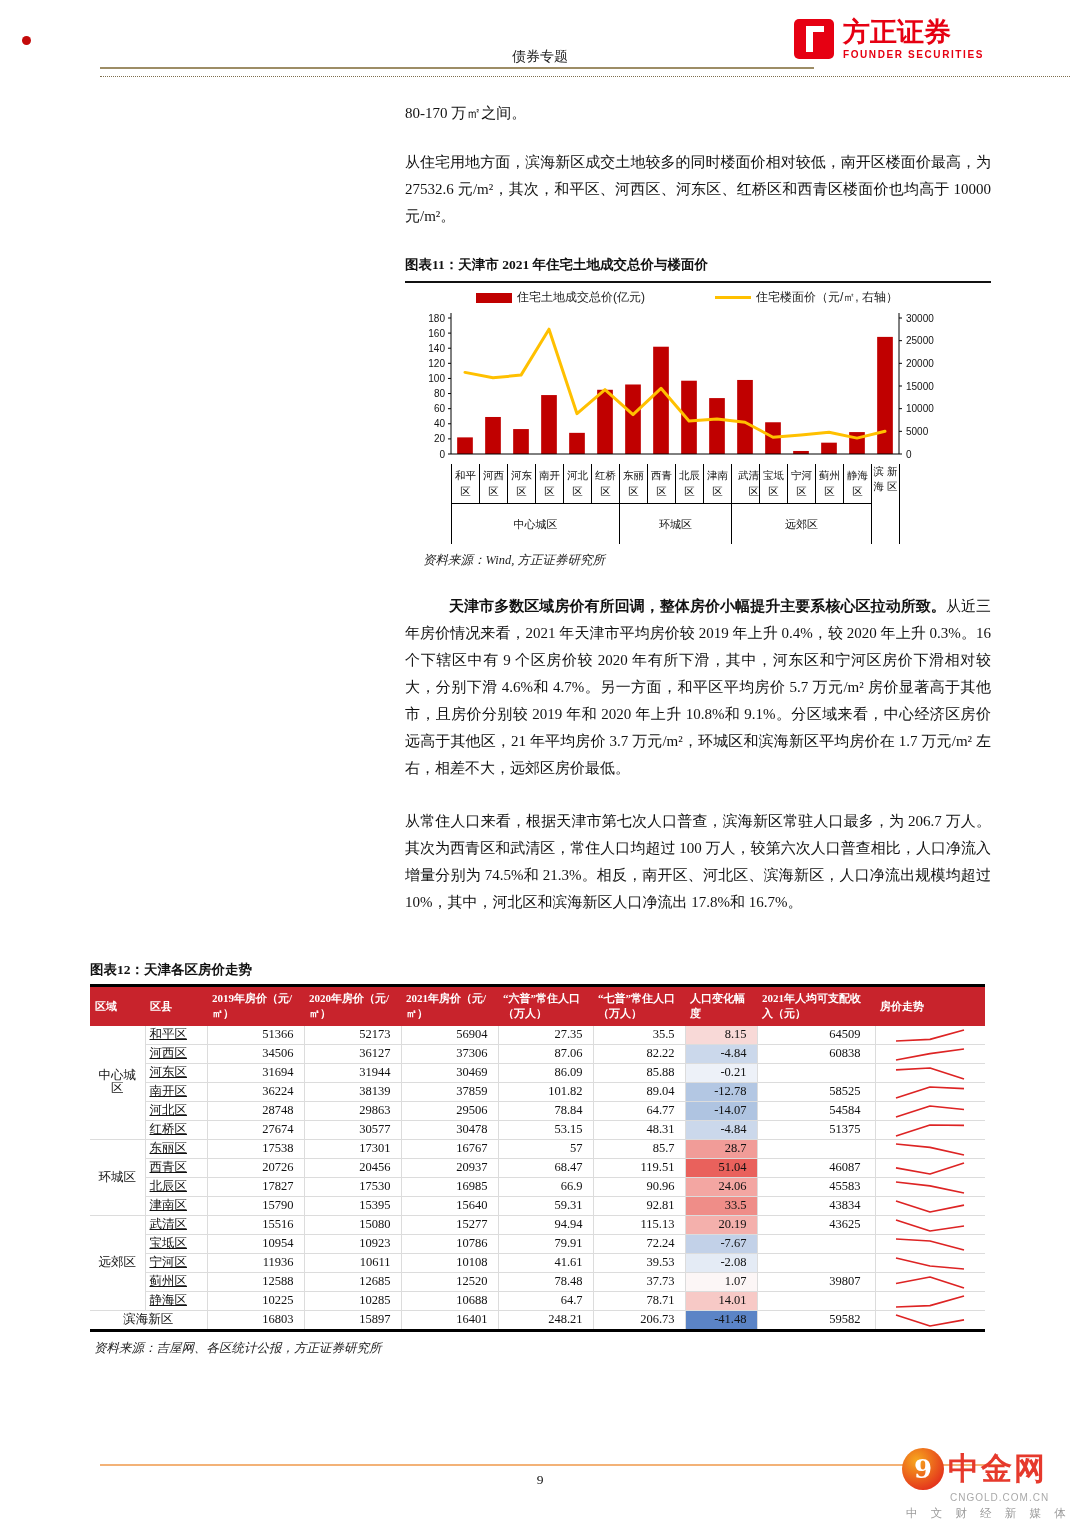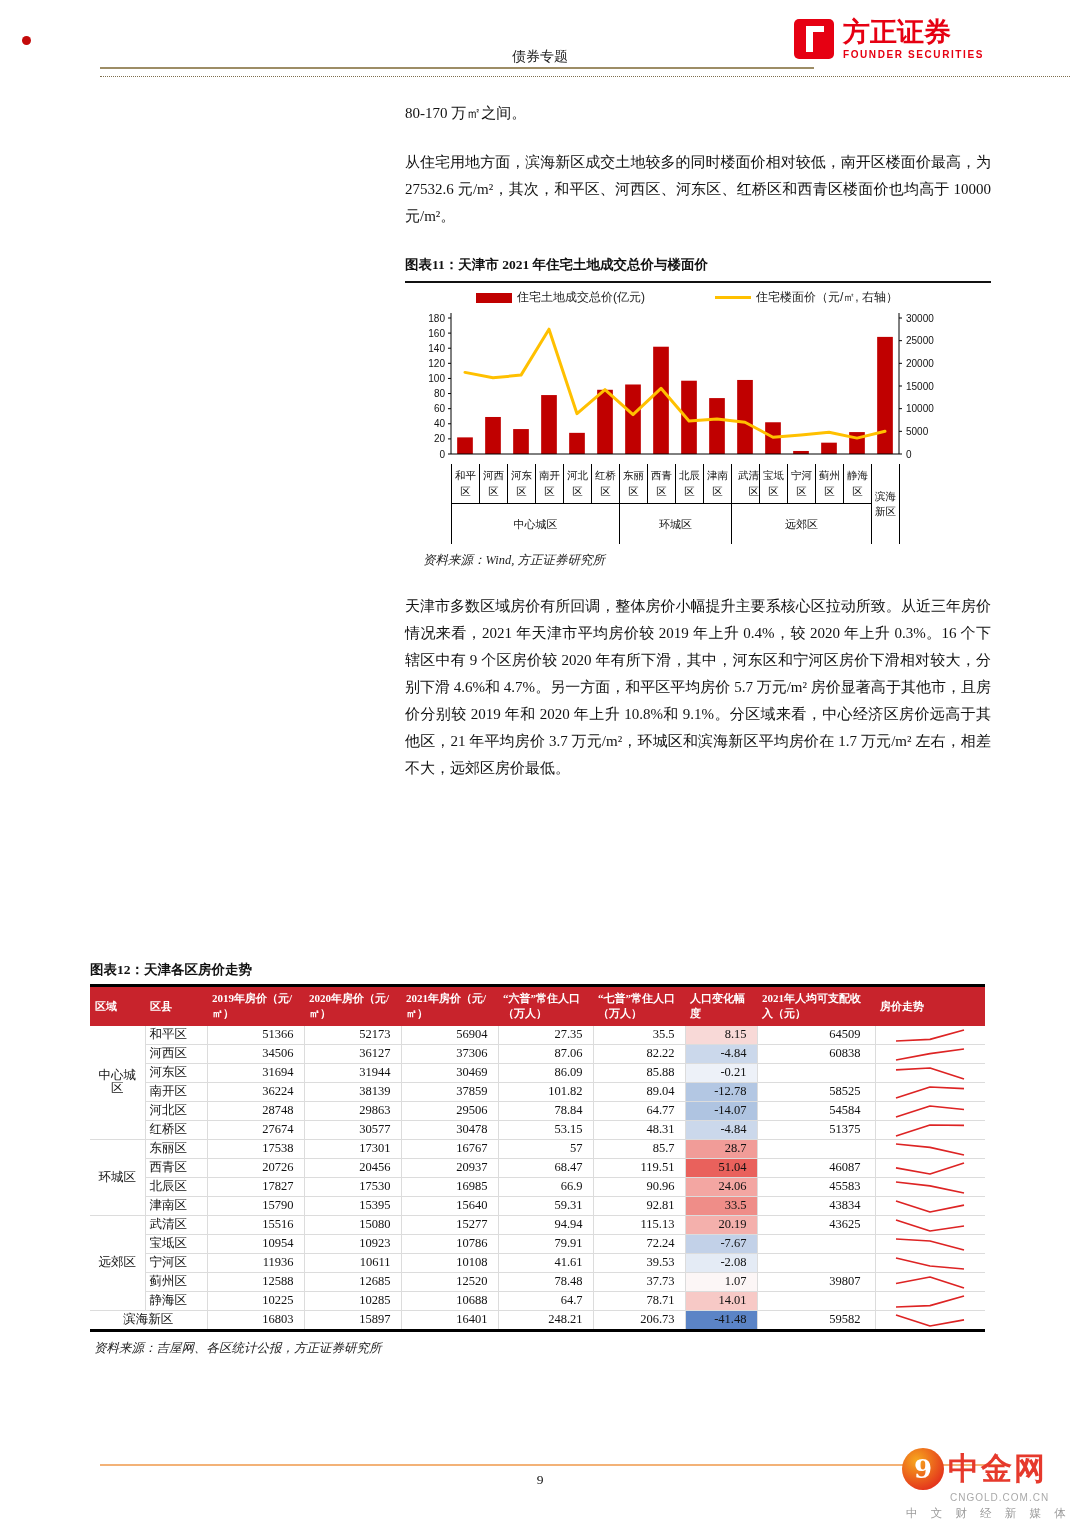--- a/index.html
+++ b/index.html
@@ -9,51 +9,51 @@
   .corner-dot{position:absolute;left:22px;top:36px;width:9px;height:9px;border-radius:50%;background:#c40a0a;}
   .header-title{position:absolute;left:0;top:48px;width:1080px;text-align:center;font-size:14px;color:#222;}
   .header-rule{position:absolute;left:100px;top:67px;width:714px;border-top:2px solid #9d8d66;}
   .header-dotted{position:absolute;left:100px;top:76px;width:970px;border-top:1px dotted #7e6f4e;}
   .founder-logo{position:absolute;right:96px;top:18px;display:flex;align-items:center;gap:8px;}
   .founder-text .cn{font-family:"Liberation Sans",sans-serif;font-weight:bold;font-size:27px;color:#e60012;line-height:1;}
   .founder-text .en{font-family:"Liberation Sans",sans-serif;font-weight:bold;font-size:10px;color:#e60012;letter-spacing:1.6px;margin-top:3px;}
   
   .content{position:absolute;left:405px;top:100px;width:586px;}
   .content p{margin:0 0 26px 0;font-size:15px;line-height:27px;text-align:justify;}
-  .lead-bold{font-weight:normal;}
+  .lead-bold{font-weight:bold;margin-left:44px;}
   
   .fig11{margin:2px 0 24px 0;}
   .fig-title{font-size:13.5px;font-weight:bold;color:#111;}
   .fig11 .fig-title{padding-bottom:7px;border-bottom:2.5px solid #111;margin-bottom:6px;}
   .chart-box{margin-left:12px;width:540px;font-family:"Liberation Sans","DejaVu Sans",sans-serif;}
   .legend{display:flex;justify-content:center;gap:70px;font-size:12px;color:#222;margin:4px 0 2px 0;}
   .legend-item{display:flex;align-items:center;gap:5px;}
   .sw-bar{display:inline-block;width:36px;height:10px;background:#c00000;}
   .sw-line{display:inline-block;width:36px;height:3px;background:#ffc000;}
   #chart-xlabels{display:grid;grid-template-rows:40px 40px;border-left:1px solid #000;
                  font-size:10.5px;text-align:center;color:#111;}
   .xl-name{grid-row:1;border-right:1px solid #000;border-bottom:1px solid #000;
            display:flex;flex-direction:column;justify-content:center;line-height:1.45;}
   .xl-group{grid-row:2;border-right:1px solid #000;display:flex;align-items:center;justify-content:center;font-size:11px;}
-  .xl-tall{grid-row:1/3;border-right:1px solid #000;display:flex;flex-direction:column;
+  .xl-tall{grid-row:1/3;border-right:1px solid #000;display:flex;flex-direction:row;
            justify-content:center;line-height:1.45;}
   .source{font-style:italic;font-size:12.5px;color:#222;margin-top:8px;margin-left:18px;}
   
   .fig12{position:absolute;left:90px;top:961px;width:895px;}
   .fig12 .fig-title{margin-bottom:5px;}
   table{border-collapse:collapse;width:895px;table-layout:fixed;border-top:3px solid #000;border-bottom:3px solid #000;}
   thead th{background:#c8232c;color:#fff;font-size:11px;font-weight:bold;text-align:left;
            padding:4px 5px;line-height:1.4;vertical-align:middle;word-break:break-all;
            font-family:"Liberation Serif",serif;}
   tbody td{font-size:12.5px;height:18px;line-height:1.05;padding:0 4px;
            border-bottom:1px solid #dcdcdc;border-right:1px solid #dcdcdc;}
   tbody tr:last-child td{border-bottom:none;}
   td.num{text-align:right;padding-right:10px;}
   td.inc{text-align:right;padding-right:14px;}
-  td.dist{text-align:left;padding-left:4px;}
+  td.dist{text-align:left;padding-left:4px;text-decoration:underline;}
   td.group-cell{text-align:center;}
   td.trend{padding:0 6px;border-right:none;}
   td.trend svg{display:block;margin:0 auto;}
   
   .footer-rule{position:absolute;left:100px;top:1464px;width:905px;border-top:2px solid #f3b277;}
   .page-num{position:absolute;left:0;top:1472px;width:1080px;text-align:center;font-size:13.5px;}
   .cngold{position:absolute;right:8px;top:1448px;width:170px;font-family:"Liberation Sans",sans-serif;text-align:left;}
   .cngold-top{display:flex;align-items:center;gap:4px;}
   .cngold-icon{width:42px;height:42px;border-radius:50%;background:radial-gradient(circle at 35% 30%,#f7a81d,#e4361c 75%);
                color:#fff;font-weight:bold;font-size:26px;display:flex;align-items:center;justify-content:center;
@@ -226,20 +226,21 @@
             <div class="xl-tall" style="grid-column: 16 / span 1;">
               <span>滨海</span>
               <span>新区</span>
             </div>
           </div>
       </div>
       <div class="source">资料来源：Wind, 方正证券研究所</div>
     </figure>
 
     <p><span class="lead-bold">天津市多数区域房价有所回调，整体房价小幅提升主要系核心区拉动所致。</span><span>从近三年房价情况来看，2021 年天津市平均房价较 2019 年上升 0.4%，较 2020 年上升 0.3%。16 个下辖区中有 9 个区房价较 2020 年有所下滑，其中，河东区和宁河区房价下滑相对较大，分别下滑 4.6%和 4.7%。另一方面，和平区平均房价 5.7 万元/m² 房价显著高于其他市，且房价分别较 2019 年和 2020 年上升 10.8%和 9.1%。分区域来看，中心经济区房价远高于其他区，21 年平均房价 3.7 万元/m²，环城区和滨海新区平均房价在 1.7 万元/m² 左右，相差不大，远郊区房价最低。</span></p>
+    <p>从常住人口来看，根据天津市第七次人口普查，滨海新区常驻人口最多，为 206.7 万人。其次为西青区和武清区，常住人口均超过 100 万人，较第六次人口普查相比，人口净流入增量分别为 74.5%和 21.3%。相反，南开区、河北区、滨海新区，人口净流出规模均超过 10%，其中，河北区和滨海新区人口净流出 17.8%和 16.7%。</p>
   </div>
 
   <section class="fig12">
     <div class="fig-title">图表12：天津各区房价走势</div>
     <table id="data-table">
       <colgroup>
         <col style="width:55px">
           <col style="width:62px">
           <col style="width:97px">
           <col style="width:97px">

